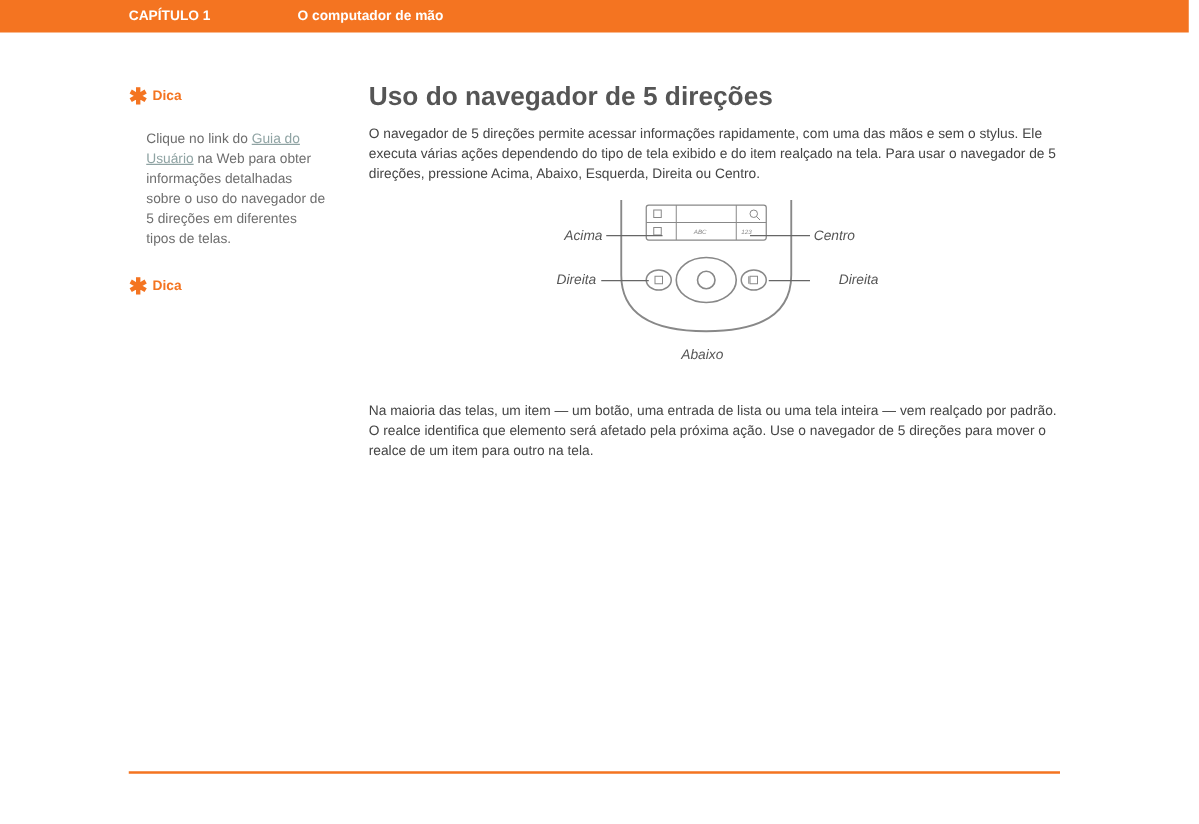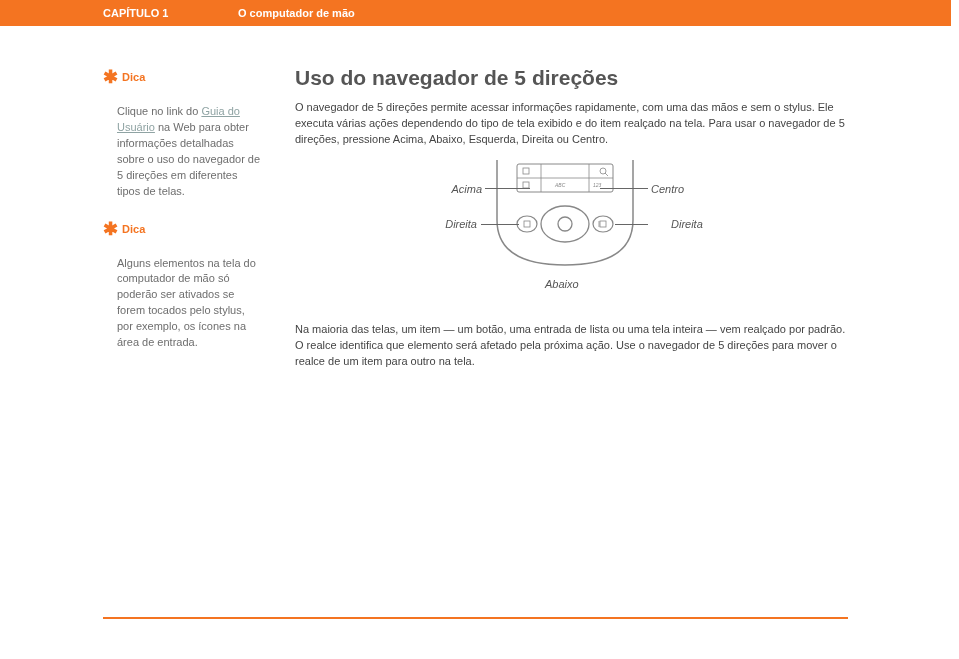--- a/index.html
+++ b/index.html
@@ -63,21 +63,20 @@
       <div class="tip-body">
         <span>Clique no link do </span><a href="#" class="link-text">Guia do Usuário</a><span> na Web para obter informações detalhadas sobre o uso do navegador de 5 direções em diferentes tipos de telas.</span>
       </div>
     </div>
 
     <div class="tip">
       <div class="tip-head">
         <span class="asterisk">✱</span>
         <span class="tip-label">Dica</span>
       </div>
-      <div class="tip-body">Alguns elementos na tela do computador de mão só poderão ser ativados se forem tocados pelo stylus, por exemplo, os ícones na área de entrada.</div>
     </div>
   </div>
 
   <div class="main">
     <h1>Uso do navegador de 5 direções</h1>
     <p>O navegador de 5 direções permite acessar informações rapidamente, com uma das mãos e sem o stylus. Ele executa várias ações dependendo do tipo de tela exibido e do item realçado na tela. Para usar o navegador de 5 direções, pressione Acima, Abaixo, Esquerda, Direita ou Centro.</p>
 
     <div class="diagram">
 
       <svg class="dev" viewBox="0 0 140 110">

